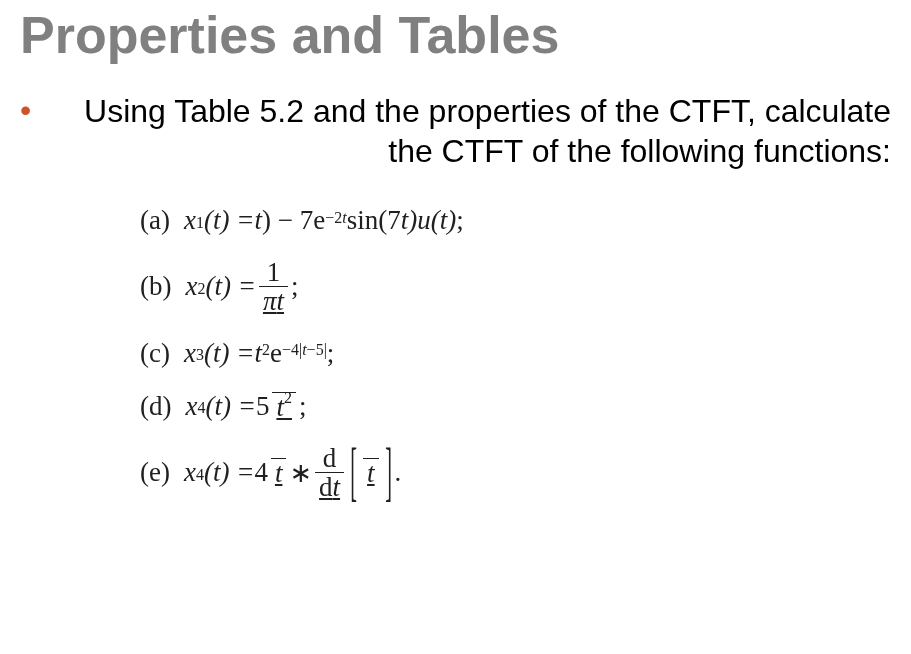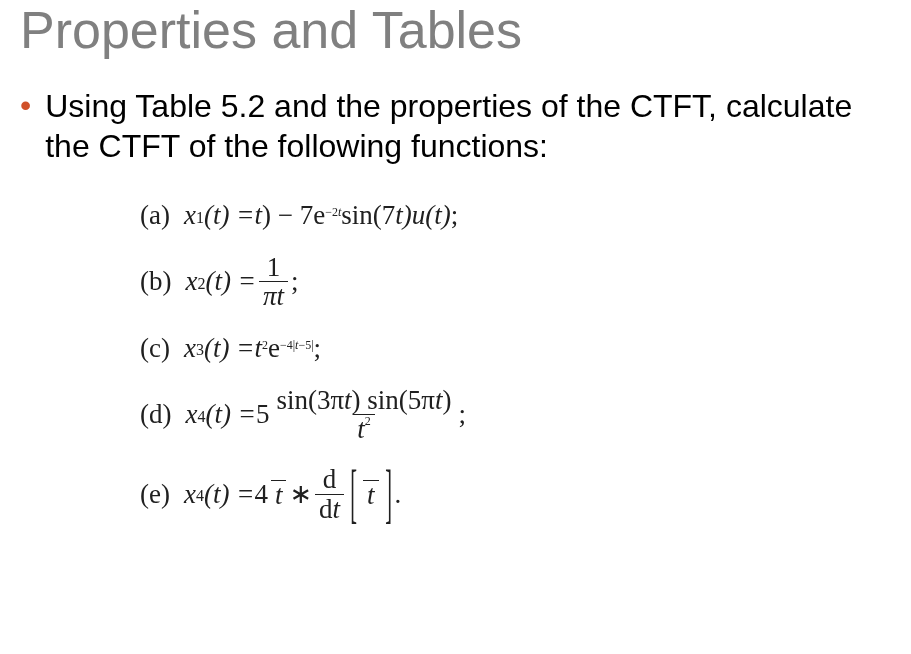--- a/index.html
+++ b/index.html
@@ -11,39 +11,41 @@
       width: 911px;
       height: 654px;
       background: #ffffff;
       font-family: Arial, Helvetica, sans-serif;
       padding: 0 20px;
       overflow: hidden;
     }
     .title {
       font-size: 52px;
       color: #808080;
-      font-weight: normal;
+      font-weight: bold;
+      margin-top: 5px;
       margin-bottom: 26px;
     }
     .bullet-row {
       display: flex;
       align-items: flex-start;
       margin-bottom: 10px;
     }
     .bullet {
       color: #d05028;
       font-size: 32px;
       margin-right: 14px;
       line-height: 1.2;
       flex-shrink: 0;
     }
     .prompt {
       font-size: 32px;
       color: #000000;
       line-height: 1.25;
+      text-align: right;
     }
     .equation-list {
       margin-top: 34px;
       margin-left: 120px;
       font-family: "Times New Roman", Times, serif;
       font-size: 27px;
       color: #202020;
     }
     .eq-row {
       margin-bottom: 22px;
@@ -59,39 +61,40 @@
       white-space: nowrap;
     }
     .ital { font-style: italic; }
     .sub {
       font-size: 16px;
       vertical-align: sub;
       position: relative;
       top: 2px;
     }
     .sup {
-      font-size: 12px;
+      font-size: 16px;
       vertical-align: super;
       position: relative;
       top: -3px;
     }
     .frac {
       display: inline-flex;
       flex-direction: column;
       align-items: center;
       vertical-align: middle;
       line-height: 1.05;
       margin: 0 3px;
     }
     .frac .num {
       padding: 0 4px;
     }
     .frac .den {
       border-top: 1.3px solid #202020;
       padding: 0 4px;
+      text-decoration: underline;
     }
     .bracket {
       display: inline-block;
       transform: scaleY(2.4) scaleX(0.75);
       position: relative;
       margin: 0 2px;
       line-height: 1;
     }
   </style>
 </head>
@@ -152,21 +155,20 @@
   </div>
 
   <div class="eq-row">
     <span class="eq-label">(d)</span>
     <span class="eq-body">
       <span class="ital">x</span>
         <span class="sub">4</span>
         <span class="ital">(t) = </span>
         <span>5</span>
       <span class="frac">
-        <span class="num"><span>sin(3π</span><span class="ital">t</span><span>) sin(5π</span><span class="ital">t</span><span>)</span></span>
         <span class="den"><span class="ital">t</span><span class="sup">2</span></span>
       </span>
       <span>;</span>
     </span>
   </div>
 
   <div class="eq-row">
     <span class="eq-label">(e)</span>
     <span class="eq-body">
       <span class="ital">x</span>

